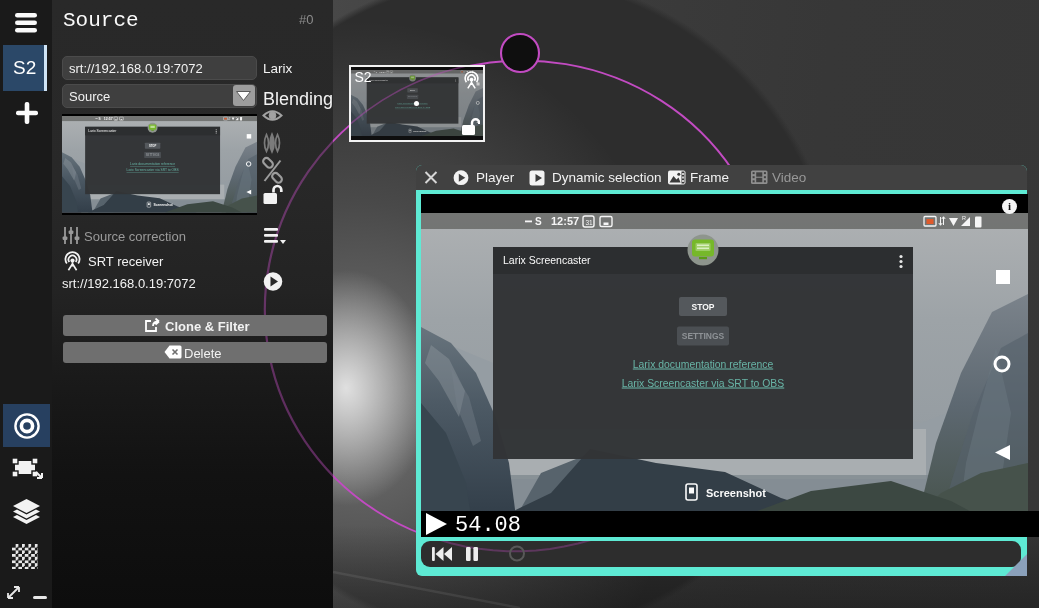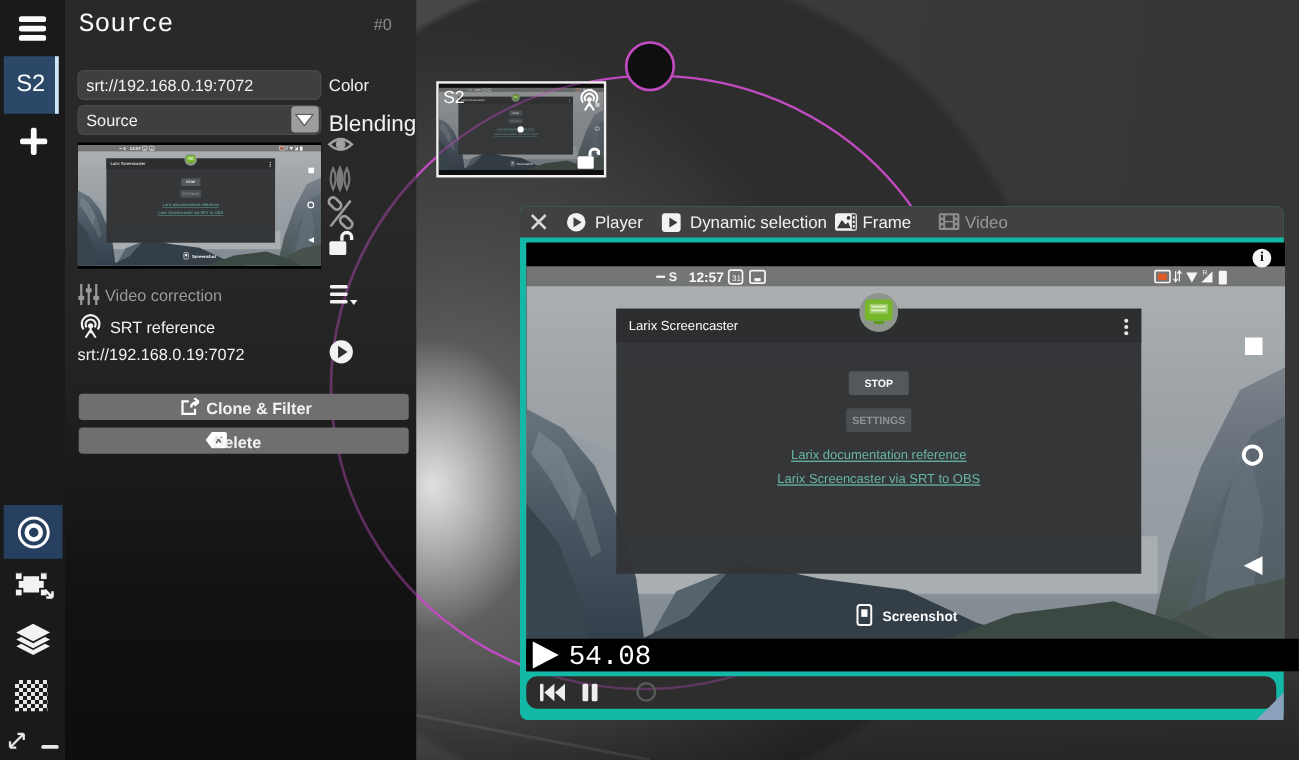--- a/index.html
+++ b/index.html
@@ -160,21 +160,21 @@
   </svg>
 
   <svg class="abs" style="right:3px;bottom:3px" width="19" height="20" viewBox="0 0 19 20">
     <rect x="1" y="8" width="13" height="10" rx="1.5" fill="#fff"></rect>
     <path d="M11 8 v-2.2 a3.6 3.6 0 0 1 7.2 0 V7" stroke="#fff" stroke-width="2.4" fill="none"></path>
   </svg>
 </div>
 
 <div class="abs" style="left:413.5px;top:100.5px;width:5.6px;height:5.6px;border-radius:50%;background:#fff;"></div>
 
-<div id="pwin" class="abs" style="left:416px;top:165px;width:611px;height:411px;background:#14b8a6;border-radius:6px;">
+<div id="pwin" class="abs" style="left:416px;top:165px;width:611px;height:411px;background:#5eead4;border-radius:6px;">
 
   <div class="abs" style="left:0;top:0;width:611px;height:25px;background:#414141;border-radius:6px 6px 0 0;"></div>
   <svg class="abs" style="left:0;top:0" width="611" height="25" viewBox="0 0 611 25">
     <g stroke="#d6d6d6" stroke-width="2" fill="none">
       <path d="M9.5 7 L20.5 18 M20.5 7 L9.5 18"></path>
     </g>
     <circle cx="45" cy="12.7" r="7.4" fill="#f2f2f2"></circle>
     <polygon points="42.8,8.7 42.8,16.7 49.3,12.7" fill="#414141"></polygon>
     <text x="60" y="17.3" font-size="13.5" fill="#f2f2f2" font-family="Liberation Sans">Player</text>
     <rect x="113.5" y="5.5" width="15" height="15" rx="2.5" fill="#f2f2f2"></rect>
@@ -243,21 +243,21 @@
 <div id="panel" class="abs">
   <svg class="abs" style="left:0;top:0" width="281" height="608" viewBox="52 0 281 608">
     <ellipse cx="518.9" cy="305.9" rx="254.4" ry="245" fill="none" stroke="rgba(196,78,196,0.42)" stroke-width="2.2" transform="rotate(-11.36 518.9 305.9)"></ellipse>
   </svg>
 
   <div class="abs" style="left:11px;top:9px;color:#fafafa;font-size:21px;font-family:'Liberation Mono',monospace;">Source</div>
   <div class="abs" style="left:247px;top:12px;color:#8c8c8c;font-size:13px;">#0</div>
 
   <div class="abs" style="left:10px;top:56px;width:193px;height:22px;background:#3f3f3f;border:1px solid #4b4b4b;border-radius:5px;"></div>
   <div class="abs txt" style="left:17px;top:61.5px;">srt://192.168.0.19:7072</div>
-  <div class="abs txt" style="left:211px;top:61.5px;font-size:13.5px;">Color</div>
+  <div class="abs txt" style="left:211px;top:61.5px;font-size:13.5px;">Larix</div>
 
   <div class="abs" style="left:10px;top:84px;width:193px;height:22px;background:#3f3f3f;border:1px solid #4b4b4b;border-radius:5px;"></div>
   <div class="abs txt" style="left:17px;top:89.5px;">Source</div>
   <div class="abs" style="left:180.5px;top:84.5px;width:22px;height:21px;background:#9d9d9d;border-radius:3px;"></div>
   <svg class="abs" style="left:184px;top:91px" width="15" height="10">
       <polygon points="0.5,0.5 14.5,0.5 7.5,9.5" fill="#fdfdfd" stroke="#5a5a5a" stroke-width="1"></polygon>
     </svg>
   <div class="abs txt" style="left:211px;top:89.5px;font-size:18px;">Blending</div>
 
   <div class="abs" style="left:10px;top:114px;width:195px;height:101px;background:#000;">
@@ -304,40 +304,40 @@
   <svg class="abs" style="left:10px;top:227px" width="18" height="17" viewBox="0 0 18 17">
     <g stroke="#9a9a9a" stroke-width="1.8">
       <path d="M3 0 V17 M9 0 V17 M15 0 V17"></path>
     </g>
     <g fill="#9a9a9a">
       <rect x="0.6" y="9.5" width="4.8" height="3.4" rx="1"></rect>
       <rect x="6.6" y="3.5" width="4.8" height="3.4" rx="1"></rect>
       <rect x="12.6" y="9.5" width="4.8" height="3.4" rx="1"></rect>
     </g>
   </svg>
-  <div class="abs gtxt" style="left:32px;top:229.5px;">Video correction</div>
+  <div class="abs gtxt" style="left:32px;top:229.5px;">Source correction</div>
 
   <svg class="abs" style="left:11px;top:250px" width="19" height="21" viewBox="0 0 17 19">
     <use href="#antenna" fill="#f2f2f2" stroke="#f2f2f2"></use>
   </svg>
-  <div class="abs txt" style="left:36px;top:255px;">SRT reference</div>
+  <div class="abs txt" style="left:36px;top:255px;">SRT receiver</div>
   <div class="abs txt" style="left:10px;top:276.5px;">srt://192.168.0.19:7072</div>
 
   <div class="abs" style="left:11px;top:314.5px;width:264px;height:21px;background:#6f6f6f;border-radius:3px;"></div>
   <svg class="abs" style="left:92px;top:317.5px" width="17" height="15" viewBox="0 0 17 15">
     <path d="M7 3 H2 V13 H12 V9" stroke="#fff" stroke-width="1.8" fill="none"></path>
     <path d="M9 8 Q9 3.5 15 3.5 M15 3.5 L11.5 0.5 M15 3.5 L11.5 6.5" stroke="#fff" stroke-width="1.8" fill="none"></path>
   </svg>
   <div class="abs txt" style="left:113px;top:320px;font-weight:bold;">Clone &amp; Filter</div>
   <div class="abs" style="left:11px;top:341.5px;width:264px;height:21px;background:#6f6f6f;border-radius:3px;"></div>
   <svg class="abs" style="left:112px;top:345px" width="18" height="14" viewBox="0 0 18 14">
     <path d="M5.5 0.5 H16 a1.5 1.5 0 0 1 1.5 1.5 V12 a1.5 1.5 0 0 1 -1.5 1.5 H5.5 L0.5 7 Z" fill="#fff"></path>
     <path d="M8.5 4.5 L13.5 9.5 M13.5 4.5 L8.5 9.5" stroke="#6f6f6f" stroke-width="1.6"></path>
   </svg>
-  <div class="abs txt" style="left:118px;top:347px;font-weight:bold;">Delete</div>
+  <div class="abs txt" style="left:132px;top:347px;">Delete</div>
 </div>
 
 <div id="sidebar" class="abs">
 
   <svg class="abs" style="left:15px;top:12px" width="22" height="22">
     <g fill="#fafafa">
         <rect x="0" y="1" width="22" height="4.6" rx="2.3"></rect>
         <rect x="0" y="8.5" width="22" height="4.6" rx="2.3"></rect>
         <rect x="0" y="16" width="22" height="4.6" rx="2.3"></rect>
       </g>

